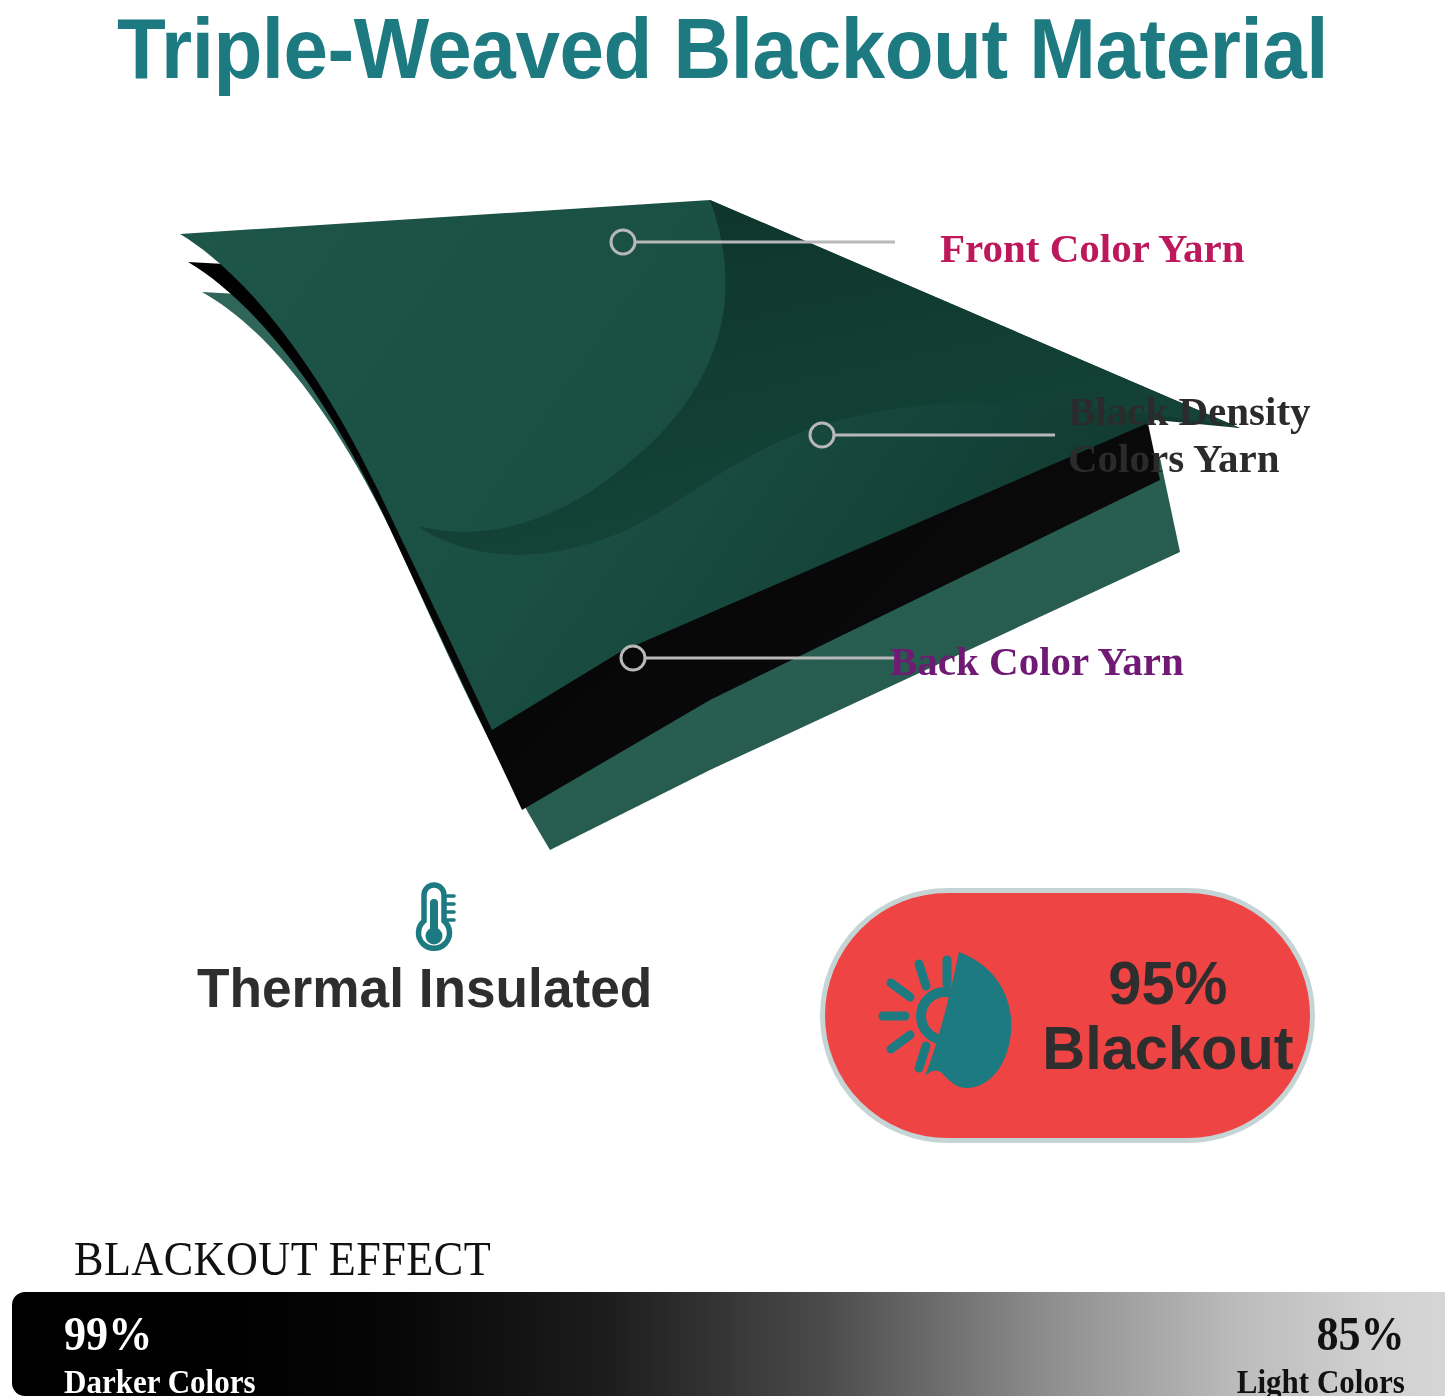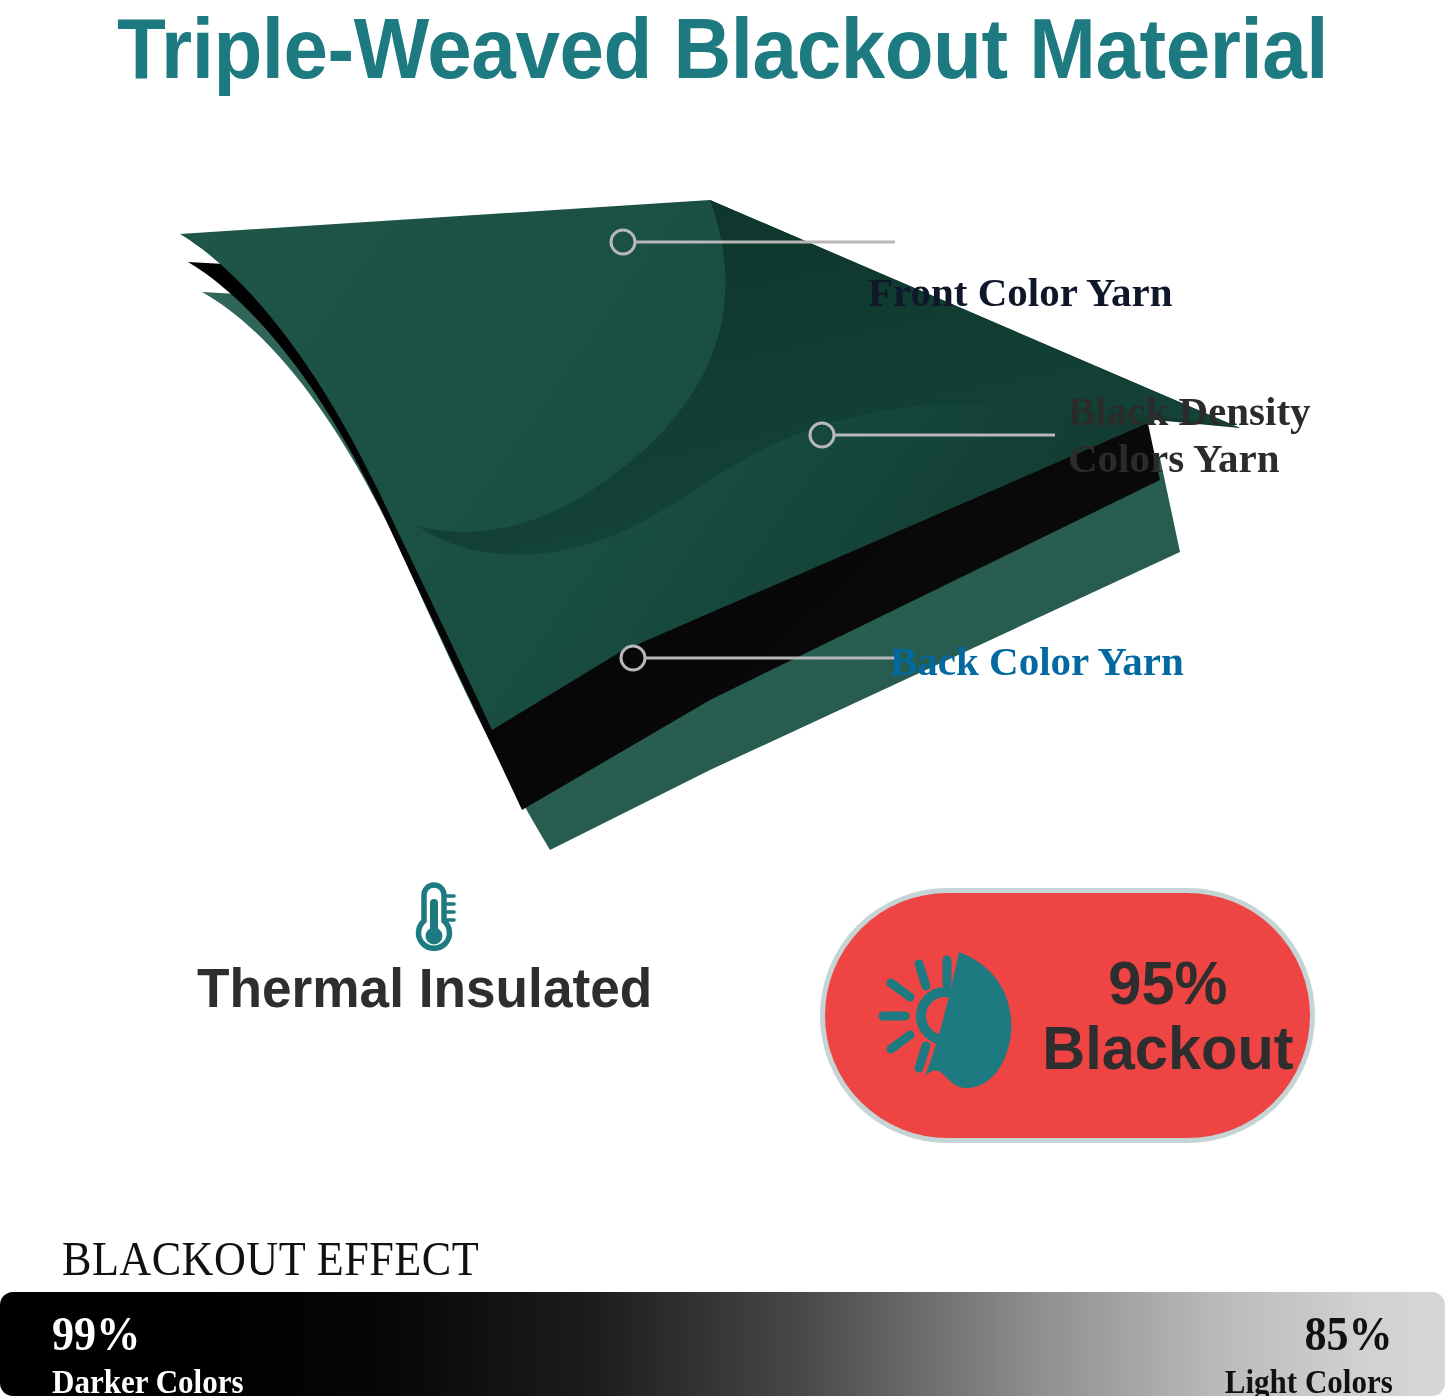--- a/index.html
+++ b/index.html
@@ -51,36 +51,35 @@
 
   .leader-label {
     position: absolute;
     font-family: "Liberation Serif", serif;
     font-weight: bold;
     font-size: 41px;
     line-height: 47px;
     white-space: nowrap;
   }
   #label-front {
-    left: 868px;
+    left: 940px;
     top: 225px;
-    color: #0f172a;
-    margin-top: 44px;
+    color: #be185d;
   }
   #label-high-density {
     left: 1068px;
     top: 388px;
     color: #2b2b2b;
     white-space: normal;
     width: 300px;
   }
   #label-back {
     left: 890px;
     top: 638px;
-    color: #0369a1;
+    color: #701a75;
   }
 
   
   #feature-list {
     position: absolute;
     left: 108px;
     top: 880px;
     width: 640px;
   }
   .feature-row {
@@ -153,21 +152,21 @@
     font-size: 62px;
     line-height: 66px;
     color: #2e2e2e;
     text-align: center;
     transform: scaleX(0.96);
   }
 
   
   #blackout-effect-section {
     position: absolute;
-    left: 0;
+    left: 12px;
     top: 1232px;
     width: 1377px;
     height: 164px;
   }
   #blackout-effect-heading {
     position: absolute;
     left: 62px;
     top: 0;
     font-family: "Liberation Serif", serif;
     font-weight: normal;

